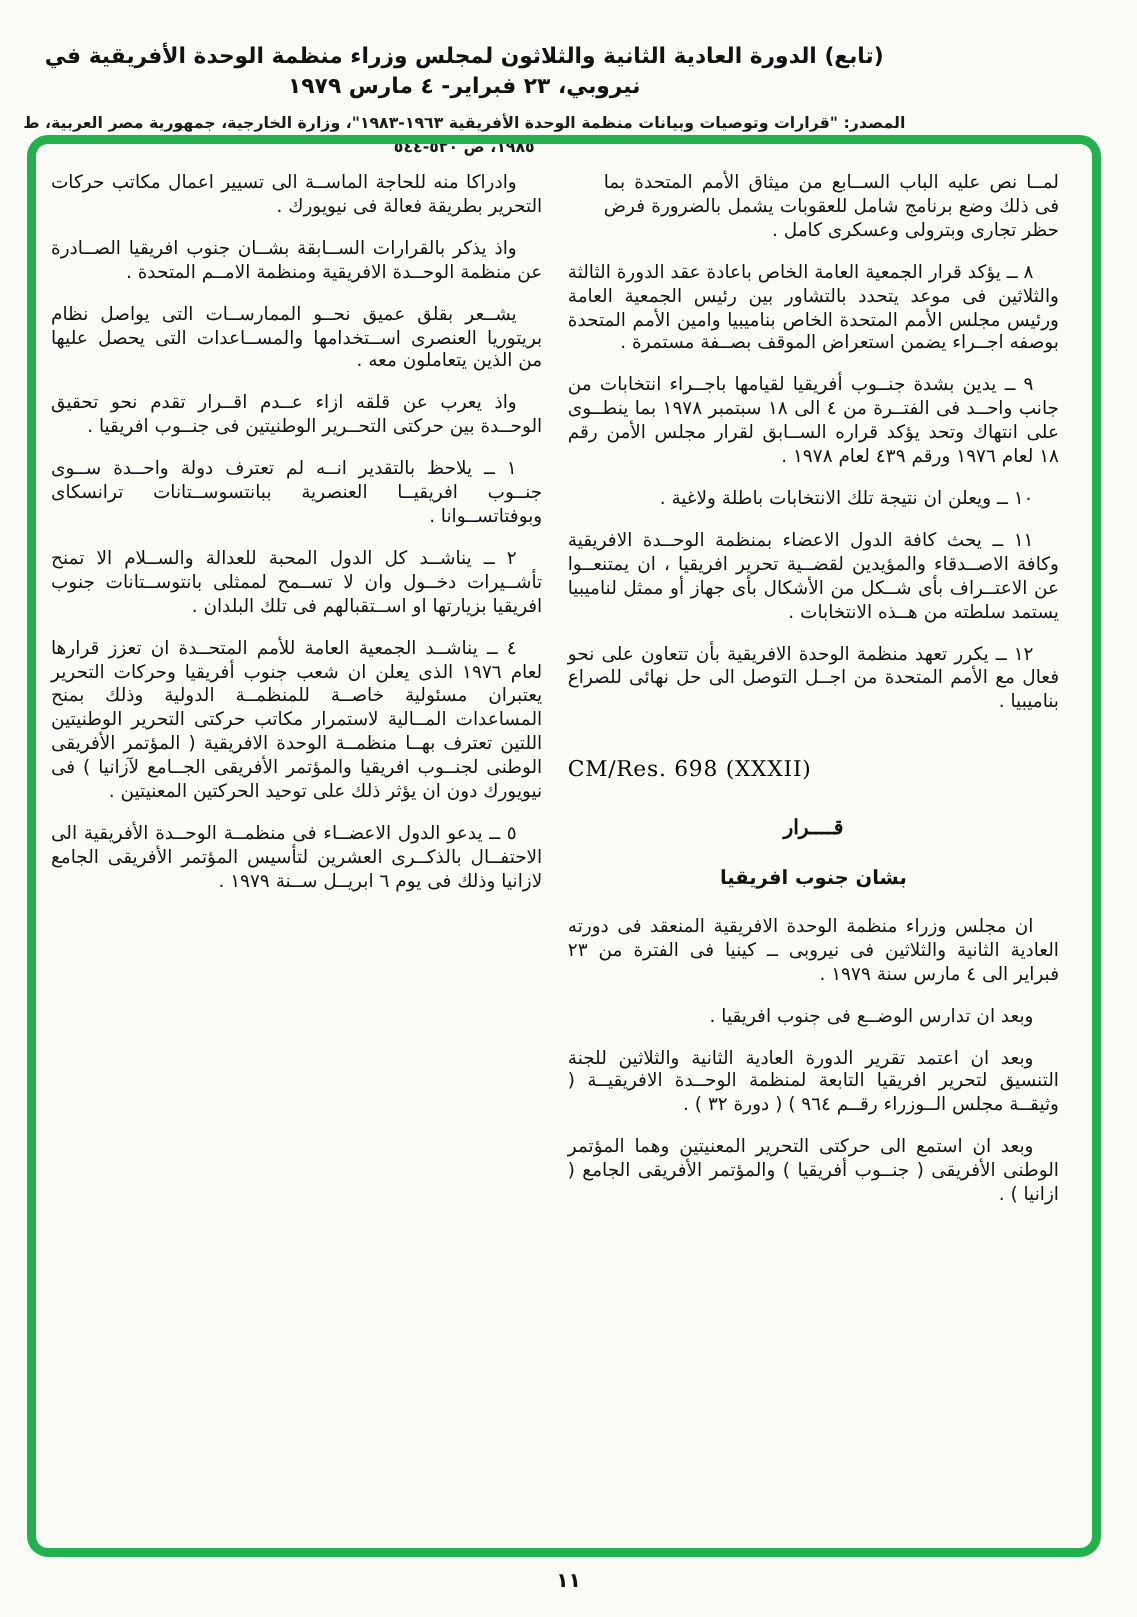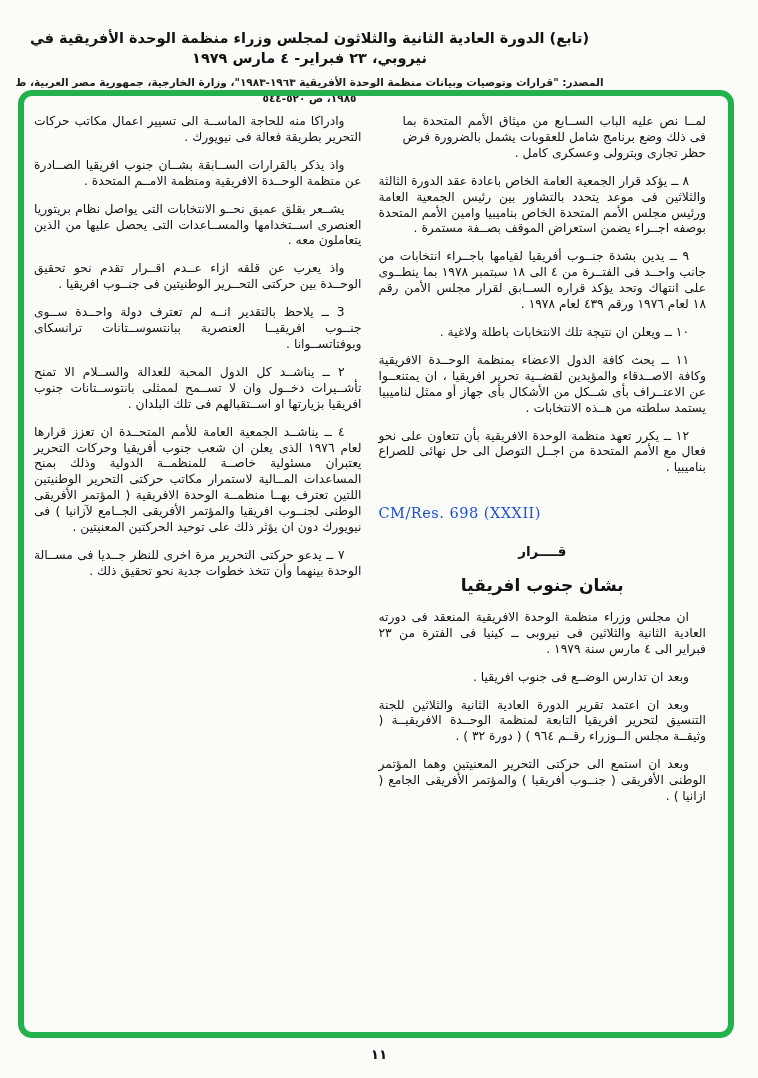--- a/index.html
+++ b/index.html
@@ -37,28 +37,29 @@
     flex:1;direction:rtl;text-align:justify;
     font-size:12.3px;line-height:15.9px;
     color:#131313;
   }
   .col p{margin:0 0 12px 0;text-indent:17px;}
   .col p.no-indent{text-indent:0;margin-left:24px;}
   .rescode{
     direction:ltr;text-align:left;
     font-family:"DejaVu Serif",serif;
     font-size:14.5px;letter-spacing:.5px;
-    margin:30px 0 0 0;color:#1d4ed8;
+    margin:30px 0 0 0;color:#000000;
   }
   .res-title{
     text-align:center;font-weight:bold;font-size:13.5px;
     margin:22px 0 0 0;
+    font-family:Liberation Serif, serif;
   }
   .res-subtitle{
-    text-align:center;font-weight:bold;font-size:17px;
+    text-align:center;font-weight:bold;font-size:13px;
     margin:18px 0 16px 0;
   }
   .pageno{
     position:absolute;left:0;top:1046px;width:758px;
     text-align:center;font-weight:bold;font-size:13.5px;color:#111;
   }
 </style>
 </head>
 <body>
 
@@ -87,25 +88,25 @@
 
       <p>ان مجلس وزراء منظمة الوحدة الافريقية المنعقد فى دورته العادية الثانية والثلاثين فى نيروبى ــ كينيا فى الفترة من ٢٣ فبراير الى ٤ مارس سنة ١٩٧٩ .</p>
       <p>وبعد ان تدارس الوضــع فى جنوب افريقيا .</p>
       <p>وبعد ان اعتمد تقرير الدورة العادية الثانية والثلاثين للجنة التنسيق لتحرير افريقيا التابعة لمنظمة الوحــدة الافريقيــة ( وثيقــة مجلس الــوزراء رقــم ٩٦٤ ) ( دورة ٣٢ ) .</p>
       <p>وبعد ان استمع الى حركتى التحرير المعنيتين وهما المؤتمر الوطنى الأفريقى ( جنــوب أفريقيا ) والمؤتمر الأفريقى الجامع ( ازانيا ) .</p>
     </div>
 
     <div class="col">
       <p>وادراكا منه للحاجة الماســة الى تسيير اعمال مكاتب حركات التحرير بطريقة فعالة فى نيويورك .</p>
       <p>واذ يذكر بالقرارات الســابقة بشــان جنوب افريقيا الصــادرة عن منظمة الوحــدة الافريقية ومنظمة الامــم المتحدة .</p>
-      <p>يشــعر بقلق عميق نحــو الانتخابات التى يواصل نظام بريتوريا العنصرى اســتخدامها والمســاعدات التى يحصل عليها من الذين يتعاملون معه .</p>
+      <p>يشــعر بقلق عميق نحــو الممارســات التى يواصل نظام بريتوريا العنصرى اســتخدامها والمســاعدات التى يحصل عليها من الذين يتعاملون معه .</p>
       <p>واذ يعرب عن قلقه ازاء عــدم اقــرار تقدم نحو تحقيق الوحــدة بين حركتى التحــرير الوطنيتين فى جنــوب افريقيا .</p>
-      <p>3 ــ يلاحظ بالتقدير انــه لم تعترف دولة واحــدة ســوى جنــوب افريقيــا العنصرية ببانتسوســتانات ترانسكاى وبوفتاتســوانا .</p>
+      <p>١ ــ يلاحظ بالتقدير انــه لم تعترف دولة واحــدة ســوى جنــوب افريقيــا العنصرية ببانتسوســتانات ترانسكاى وبوفتاتســوانا .</p>
       <p>٢ ــ يناشــد كل الدول المحبة للعدالة والســلام الا تمنح تأشــيرات دخــول وان لا تســمح لممثلى بانتوســتانات جنوب افريقيا بزيارتها او اســتقبالهم فى تلك البلدان .</p>
       <p>٤ ــ يناشــد الجمعية العامة للأمم المتحــدة ان تعزز قرارها لعام ١٩٧٦ الذى يعلن ان شعب جنوب أفريقيا وحركات التحرير يعتبران مسئولية خاصــة للمنظمــة الدولية وذلك بمنح المساعدات المــالية لاستمرار مكاتب حركتى التحرير الوطنيتين اللتين تعترف بهــا منظمــة الوحدة الافريقية ( المؤتمر الأفريقى الوطنى لجنــوب افريقيا والمؤتمر الأفريقى الجــامع لآزانيا ) فى نيويورك دون ان يؤثر ذلك على توحيد الحركتين المعنيتين .</p>
-      <p>٧ ــ يدعو حركتى التحرير مرة اخرى للنظر جــديا فى مســالة الوحدة بينهما وأن تتخذ خطوات جدية نحو تحقيق ذلك .</p>
+      <p>٥ ــ يدعو الدول الاعضــاء فى منظمــة الوحــدة الأفريقية الى الاحتفــال بالذكــرى العشرين لتأسيس المؤتمر الأفريقى الجامع لازانيا وذلك فى يوم ٦ ابريــل ســنة ١٩٧٩ .</p>
     </div>
 
   </div>
 
   <div class="pageno">١١</div>
 
 </div>
 
 </body></html>

